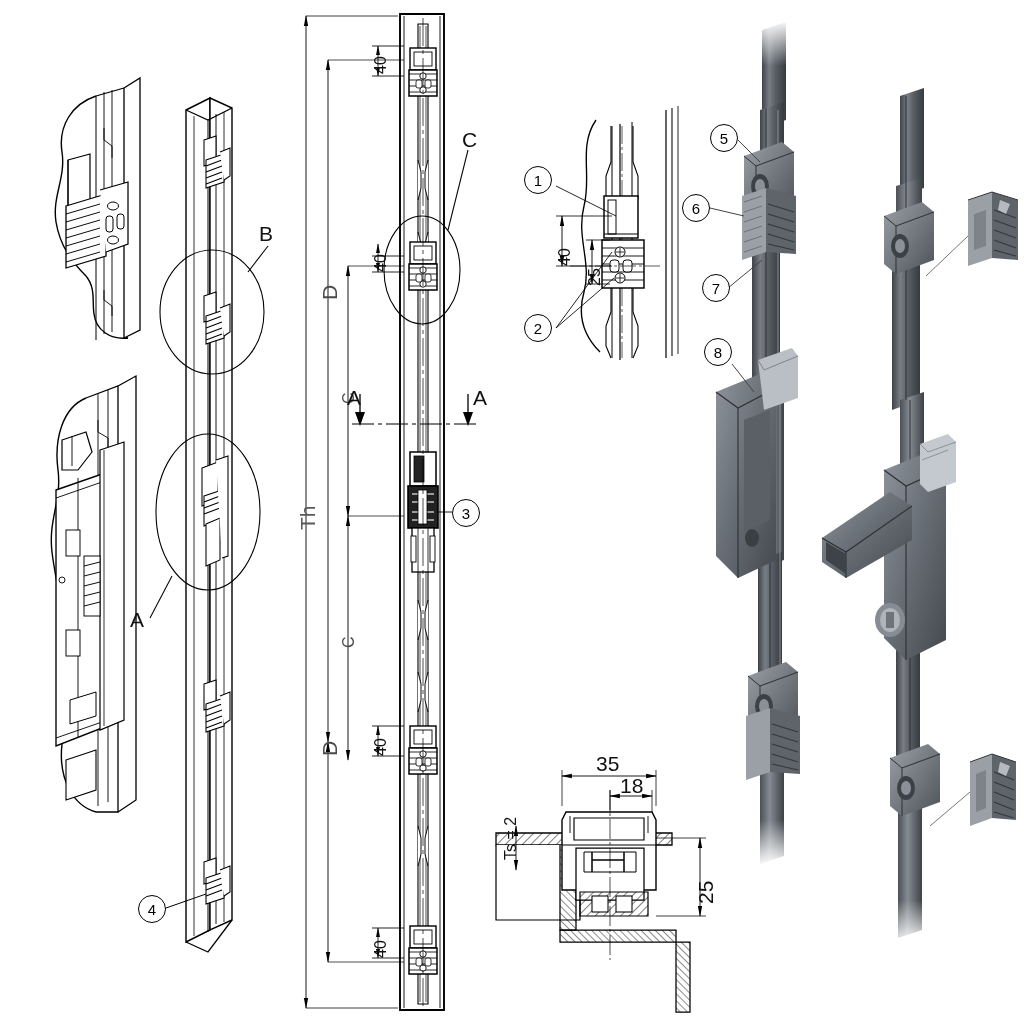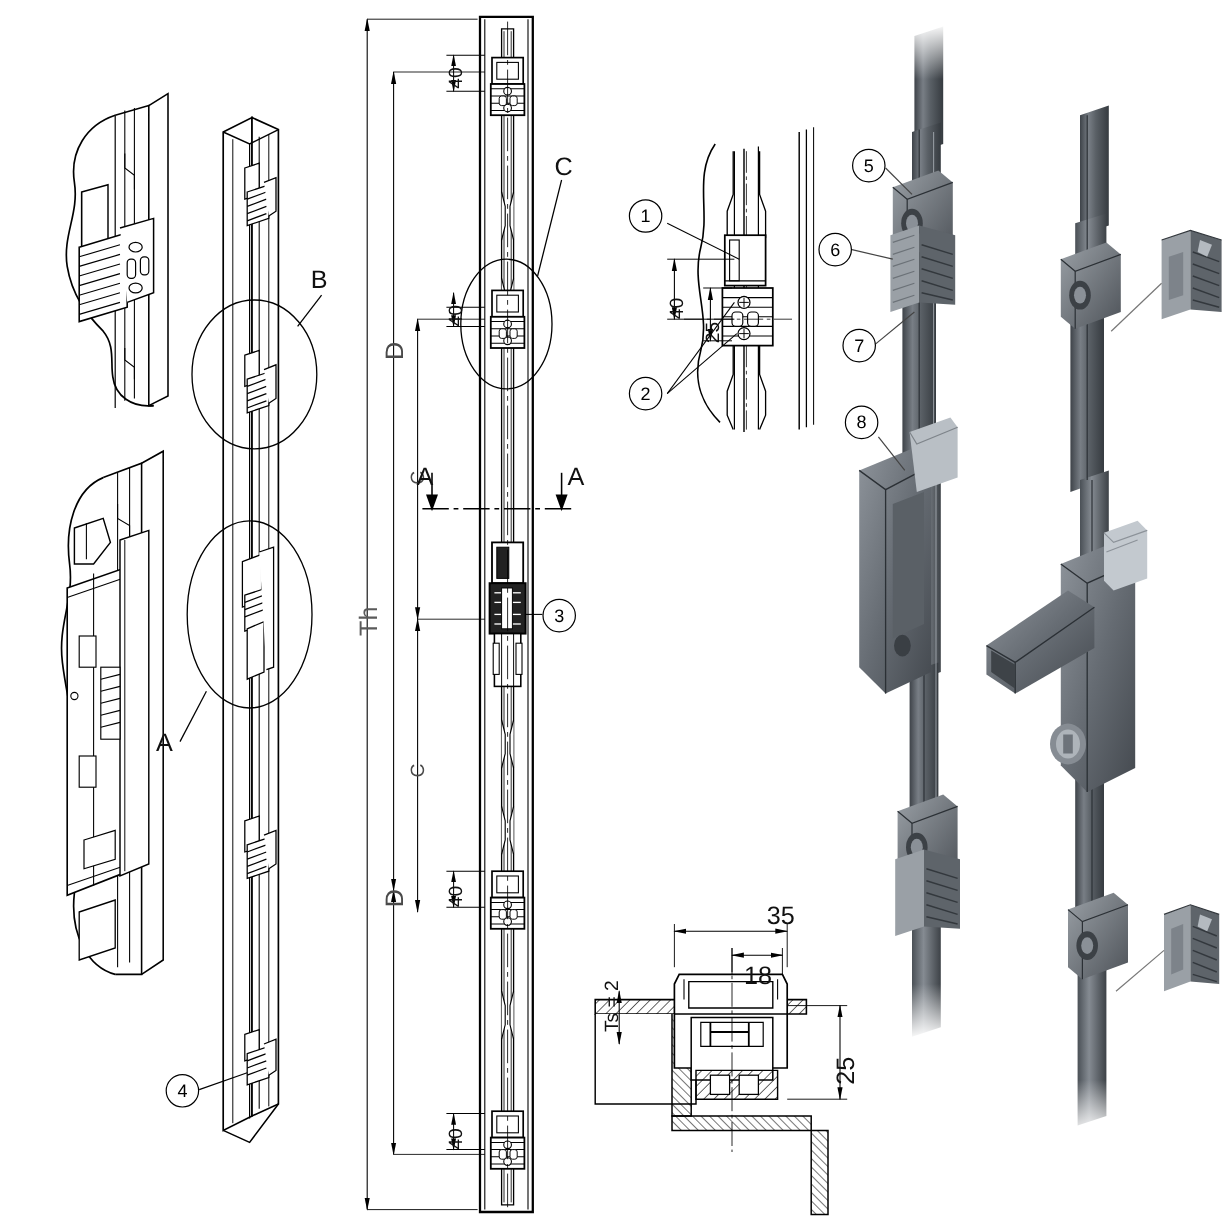--- a/index.html
+++ b/index.html
@@ -621,22 +621,22 @@
 <div class="lbl lbl-lg" style="left:347px;top:386px;">A</div>
 <div class="lbl lbl-lg" style="left:473px;top:386px;">A</div>
 
 <div class="lbl lbl-lg" style="left:259px;top:222px;">B</div>
 <div class="lbl lbl-lg" style="left:130px;top:608px;">A</div>
 <div class="lbl lbl-lg" style="left:462px;top:128px;">C</div>
 
 <div class="lbl lbl-md rot" style="left:556px;top:266px;">40</div>
 <div class="lbl lbl-md rot" style="left:586px;top:286px;">25</div>
 
-<div class="lbl lbl-lg" style="left:596px;top:752px;margin-left:43px;">35</div>
-<div class="lbl lbl-lg" style="left:620px;top:802px;">18</div>
+<div class="lbl lbl-lg" style="left:596px;top:752px;">35</div>
+<div class="lbl lbl-lg" style="left:620px;top:774px;">18</div>
 <div class="lbl lbl-lg rot" style="left:694px;top:904px;">25</div>
 <div class="lbl lbl-md rot" style="left:502px;top:860px;">Ts = 2</div>
 
 <div class="cal" style="left:524px;top:166px;">1</div>
 <div class="cal" style="left:524px;top:314px;">2</div>
 <div class="cal" style="left:452px;top:499px;">3</div>
 <div class="cal" style="left:138px;top:895px;">4</div>
 <div class="cal" style="left:710px;top:124px;">5</div>
 <div class="cal" style="left:682px;top:194px;">6</div>
 <div class="cal" style="left:702px;top:274px;">7</div>

